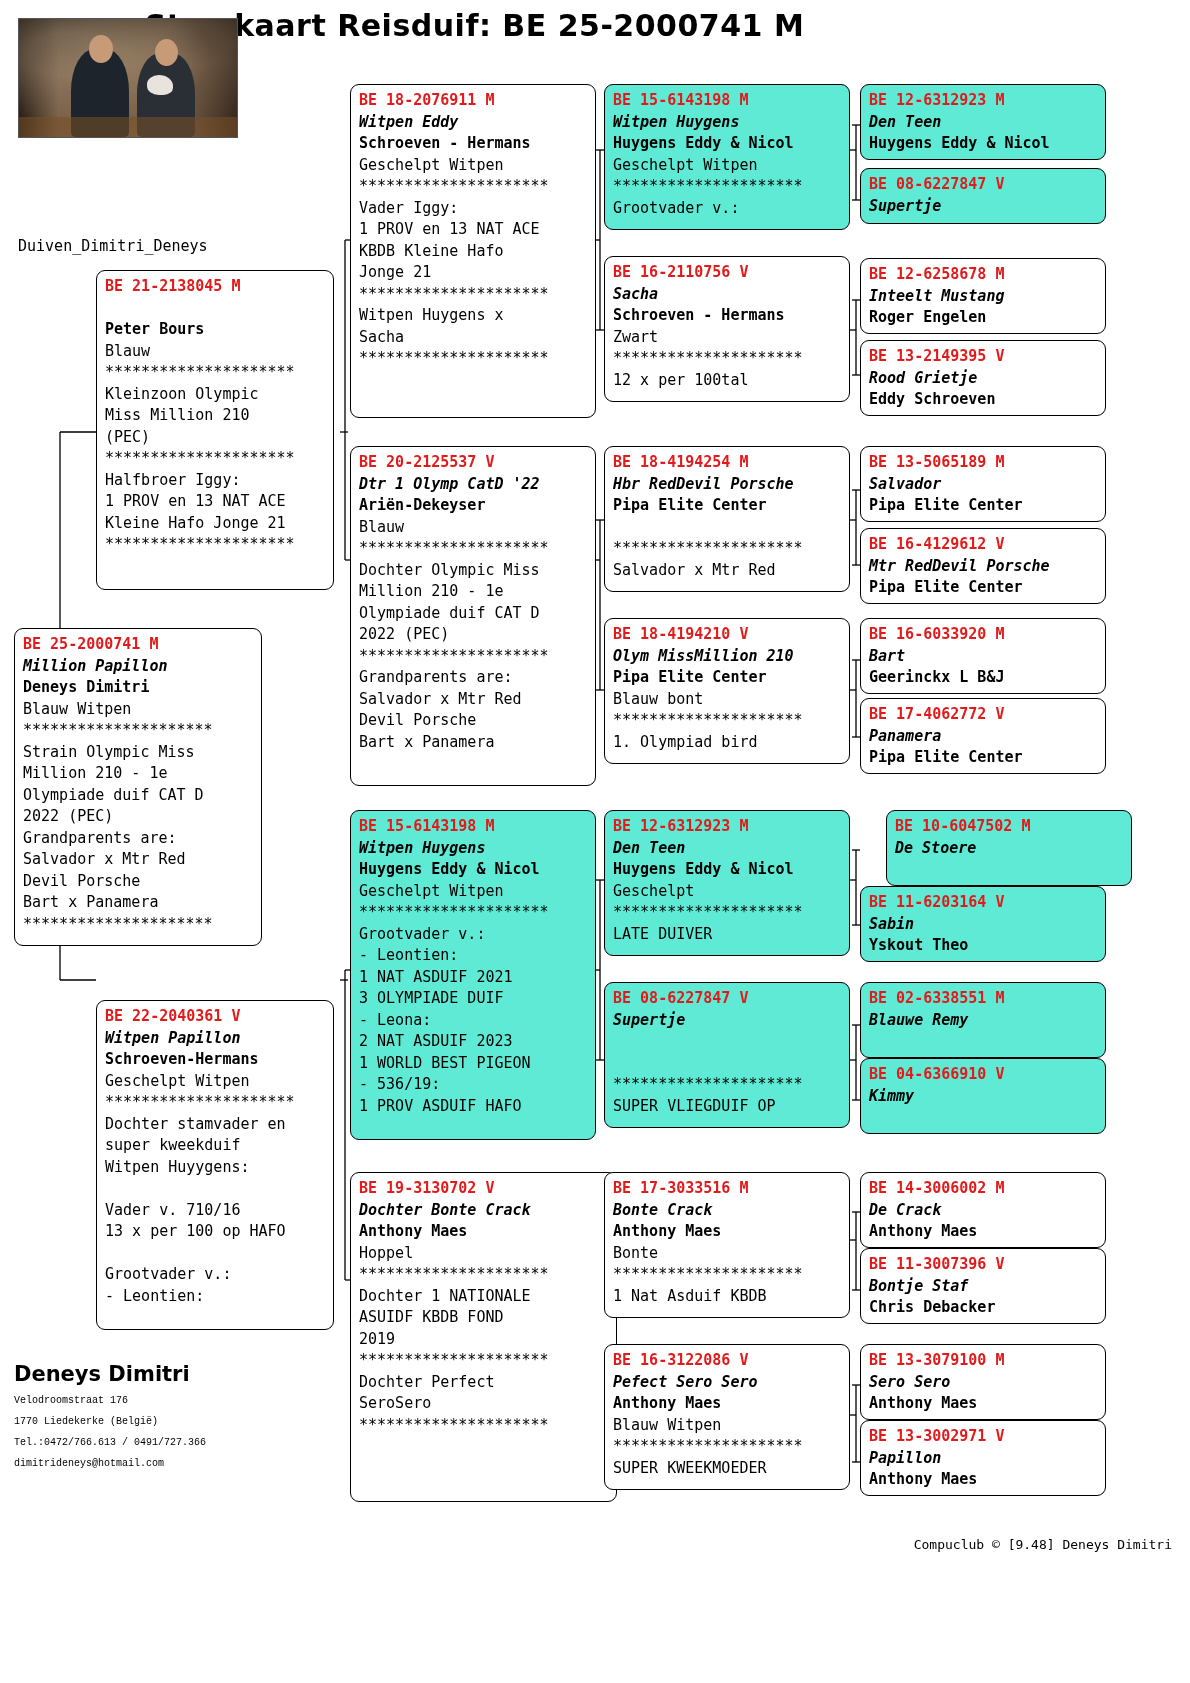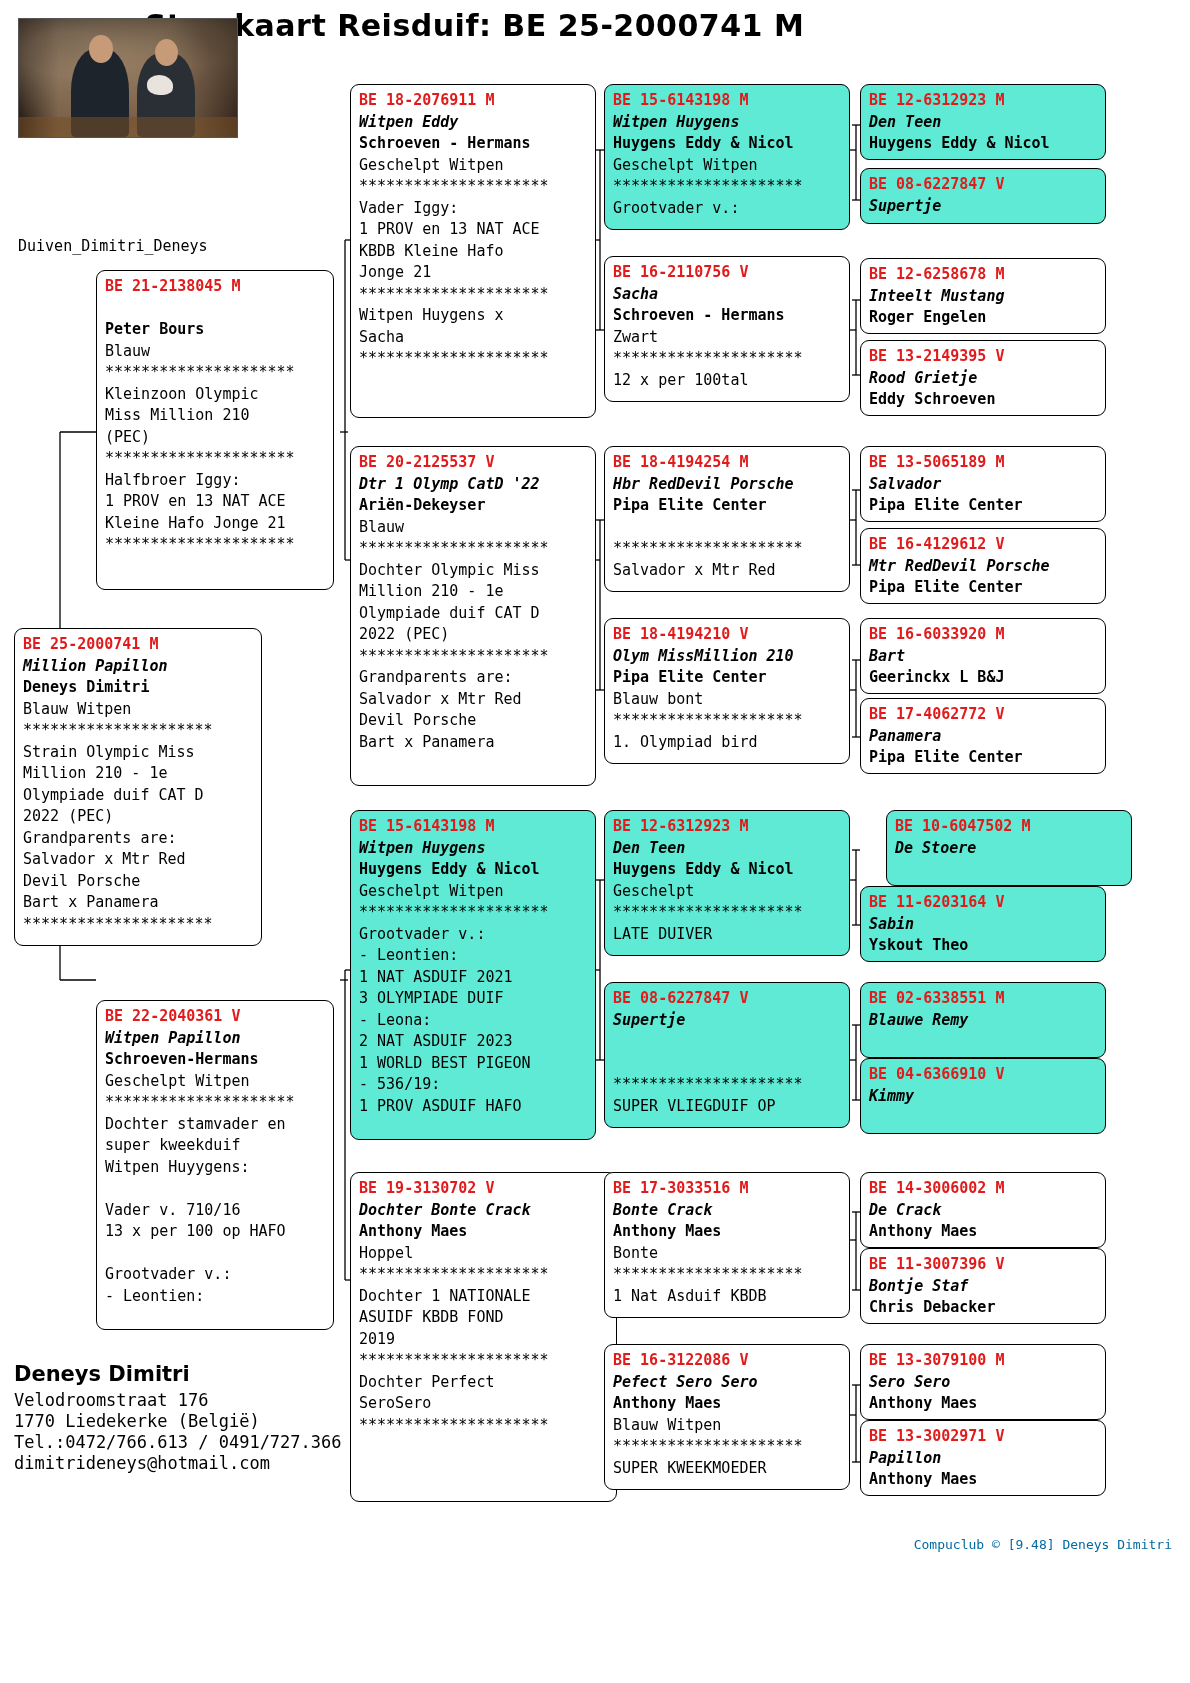--- a/index.html
+++ b/index.html
@@ -36,23 +36,23 @@
 
   .owner-label{
     position:absolute;left:18px;top:237px;font-size:15px;
   }
   .footer{
     position:absolute;left:14px;top:1362px;width:330px;
   }
   .footer .fname{
     font-family:"DejaVu Sans", sans-serif;font-size:21px;font-weight:bold;margin-bottom:4px;
   }
-  .footer .fline{font-size:17px;line-height:21px;}
+  .footer .fline{font-size:10px;line-height:21px;font-family:Liberation Mono, monospace;}
   .credit{
-    position:absolute;right:18px;top:1537px;font-size:13px;color:#0369a1;
+    position:absolute;right:18px;top:1537px;font-size:13px;color:#000000;
   }
 
   .card{
     position:absolute;box-sizing:border-box;
     border:1px solid #000;border-radius:9px;
     background:#ffffff;
     padding:5px 8px 4px 8px;
     overflow:hidden;
     line-height:21.5px;
   }

